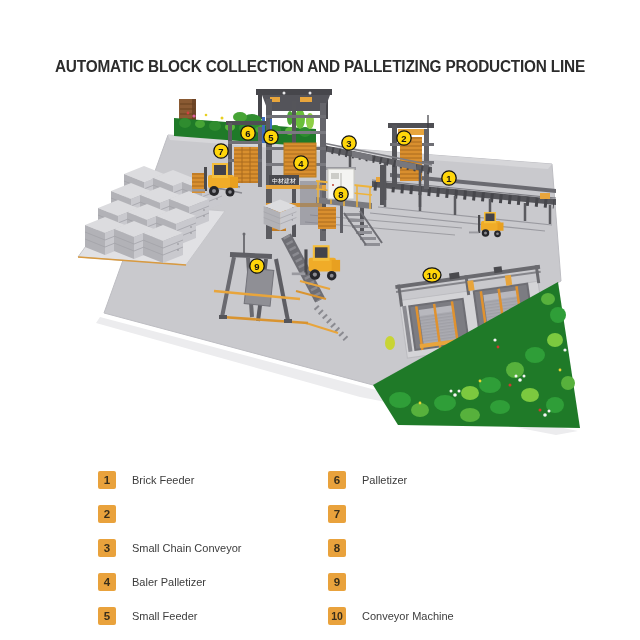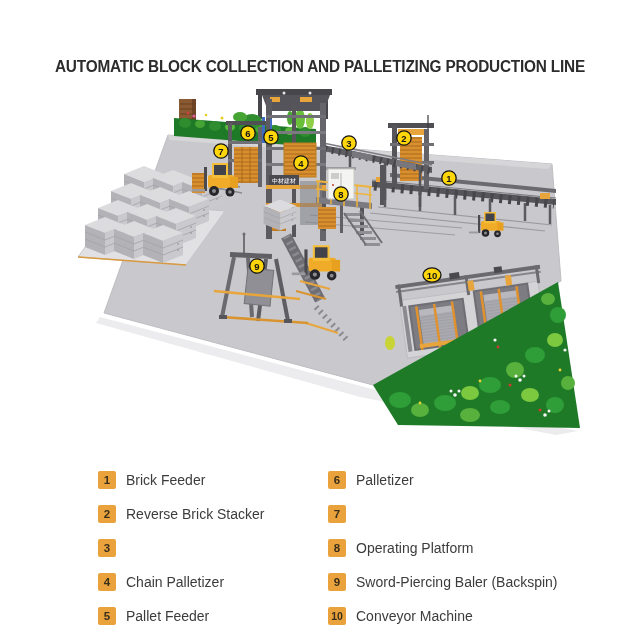--- a/index.html
+++ b/index.html
@@ -16,21 +16,21 @@
   .legend-col{position:absolute;top:471px;}
   .legend-col.col1{left:98px;}
   .legend-col.col2{left:328px;}
   .legend-row{display:flex;align-items:center;height:18px;margin-bottom:16px;}
   .legend-badge{
     width:18px;height:18px;flex:0 0 18px;border-radius:2px;
     background:var(--badge-bg,#E9A23C);color:var(--badge-text,#3a2f1b);
     font-size:11.5px;font-weight:bold;display:flex;align-items:center;justify-content:center;
   }
   .legend-label{
-    margin-left:10px;font-size:14px;color:var(--label-text,#3c3c3c);font-weight:500;white-space:nowrap;
+    margin-left:16px;font-size:11px;color:var(--label-text,#3c3c3c);font-weight:500;white-space:nowrap;
   }
   .marker-text{font-size:9.5px;font-weight:bold;}
   .c-platform{fill:var(--platform,#C9C9CD);}
   .c-grass{fill:var(--grass,#1F7A28);}
 </style>
 </head>
 <body>
 
 <h1 class="page-title">AUTOMATIC BLOCK COLLECTION AND PALLETIZING PRODUCTION LINE</h1>
 
@@ -359,47 +359,45 @@
 </svg>
 </div>
 
 <div class="legend-col col1">
     <div class="legend-row">
       <span class="legend-badge">1</span>
       <span class="legend-label">Brick Feeder</span>
     </div>
     <div class="legend-row">
       <span class="legend-badge">2</span>
-      <span class="legend-label">Reverse Brick Stacker</span>
     </div>
     <div class="legend-row">
       <span class="legend-badge">3</span>
+      <span class="legend-label">Small Chain Conveyor</span>
     </div>
     <div class="legend-row">
       <span class="legend-badge">4</span>
-      <span class="legend-label">Chain Palletizer</span>
+      <span class="legend-label">Baler Palletizer</span>
     </div>
     <div class="legend-row">
       <span class="legend-badge">5</span>
-      <span class="legend-label">Pallet Feeder</span>
+      <span class="legend-label">Small Feeder</span>
     </div>
   </div>
 <div class="legend-col col2">
     <div class="legend-row">
       <span class="legend-badge">6</span>
       <span class="legend-label">Palletizer</span>
     </div>
     <div class="legend-row">
       <span class="legend-badge">7</span>
     </div>
     <div class="legend-row">
       <span class="legend-badge">8</span>
-      <span class="legend-label">Operating Platform</span>
     </div>
     <div class="legend-row">
       <span class="legend-badge">9</span>
-      <span class="legend-label">Sword-Piercing Baler (Backspin)</span>
     </div>
     <div class="legend-row">
       <span class="legend-badge" style="font-size: 10.5px;">10</span>
       <span class="legend-label">Conveyor Machine</span>
     </div>
   </div>
 
 </body></html>

